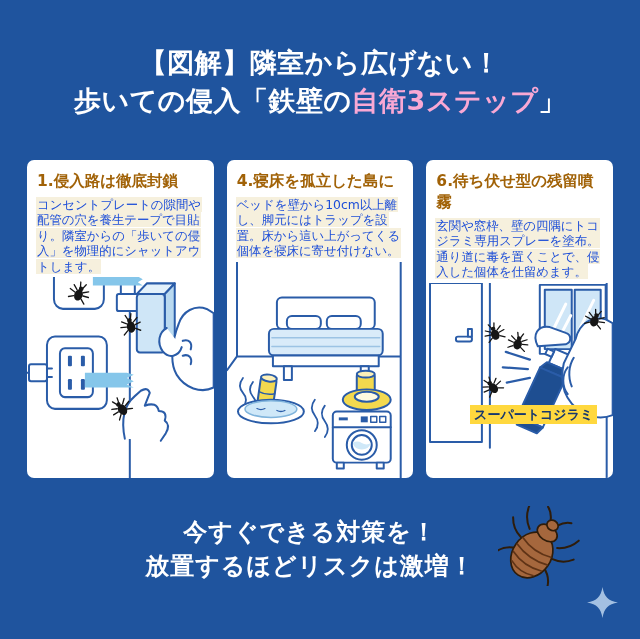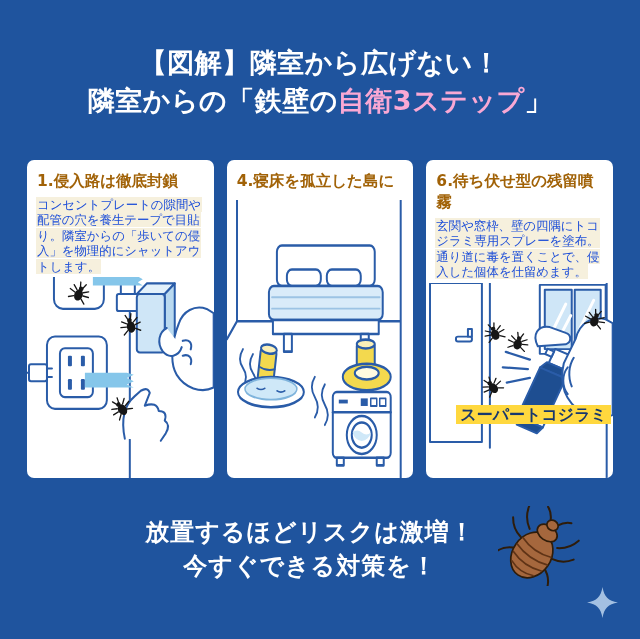--- a/index.html
+++ b/index.html
@@ -15,21 +15,21 @@
   
   .cards{position:absolute;top:160px;left:27px;right:27px;height:318px;display:flex;gap:13px;}
   .card{flex:1;background:#ffffff;border-radius:7px;overflow:hidden;display:flex;flex-direction:column;}
   .card-title{margin:11px 10px 5px;font-size:15.5px;font-weight:bold;color:#a16207;letter-spacing:0;}
   .card-body{margin:0 9px;font-size:12.4px;line-height:15.4px;color:#1d4ed8;}
   .card-body .hl{background:#f6f0dd;box-decoration-break:clone;-webkit-box-decoration-break:clone;padding:0 1px;}
   .card-art{flex:1;position:relative;margin-top:3px;}
   .card-art>svg{position:absolute;left:0;top:0;width:100%;height:100%;}
   
   .spray-label{position:absolute;top:122px;left:28px;right:0;text-align:center;line-height:17px;}
-  .spray-label span{display:inline-block;background:#ffd83e;color:#17376e;font-weight:bold;font-size:16px;padding:1px 4px;}
+  .spray-label span{display:inline-block;background:#ffd83e;color:#17376e;font-weight:bold;font-size:13px;padding:1px 4px;}
   
   .footer-text{position:absolute;top:515px;left:0;width:620px;text-align:center;color:#ffffff;
     font-size:24px;font-weight:bold;line-height:34px;letter-spacing:1px;}
   .big-bug{position:absolute;left:498px;top:506px;width:84px;height:80px;}
   .sparkle{position:absolute;left:587px;top:587px;width:31px;height:31px;}
 </style>
 </head>
 <body>
 
 <svg width="0" height="0" style="position:absolute" aria-hidden="true">
@@ -42,21 +42,21 @@
       <ellipse cx="0" cy="-5.5" rx="2.4" ry="2" fill="#161616"></ellipse>
     </g>
   </defs>
 </svg>
 
 <div class="poster">
 
   <header class="title-block">
     <div class="title-line">【図解】隣室から広げない！</div>
     <div class="title-line">
-      <span>隣室からの「鉄壁の</span><span class="accent">自衛3ステップ</span><span>」</span>
+      <span>歩いての侵入「鉄壁の</span><span class="accent">自衛3ステップ</span><span>」</span>
     </div>
   </header>
 
   <main class="cards">
 
     <article class="card">
       <h2 class="card-title">1.侵入路は徹底封鎖</h2>
       <p class="card-body"><span class="hl">コンセントプレートの隙間や配管の穴を養生テープで目貼り。隣室からの「歩いての侵入」を物理的にシャットアウトします。</span></p>
       <div class="card-art">
         <svg viewBox="0 0 187 189" preserveAspectRatio="none">
@@ -103,20 +103,21 @@
 
           <use href="#mini-bug" transform="translate(52,16) rotate(25)"></use>
           <use href="#mini-bug" transform="translate(104,46) rotate(-15)"></use>
           <use href="#mini-bug" transform="translate(95,124) rotate(-40)"></use>
         </svg>
       </div>
     </article>
 
     <article class="card">
       <h2 class="card-title">4.寝床を孤立した島に</h2>
+      <p class="card-body"><span class="hl">ベッドを壁から10cm以上離し、脚元にはトラップを設置。床から這い上がってくる個体を寝床に寄せ付けない。</span></p>
       <div class="card-art">
         <svg viewBox="0 0 187 220" preserveAspectRatio="none">
           <g stroke="#2a5ca8" stroke-width="2" fill="none" stroke-linejoin="round" stroke-linecap="round">
 
             <path d="M10 0 V96 L0 110 M10 96 H174 M174 0 V220"></path>
 
             <rect x="50" y="36" width="98" height="32" rx="5" fill="#ffffff"></rect>
             <rect x="60" y="55" width="34" height="13" rx="5" fill="#ffffff"></rect>
             <rect x="100" y="55" width="34" height="13" rx="5" fill="#ffffff"></rect>
             <rect x="42" y="68" width="114" height="27" rx="5" fill="#d9ebf9"></rect>
@@ -210,22 +211,22 @@
           <use href="#mini-bug" transform="translate(169,39) rotate(20)"></use>
         </svg>
         <div class="spray-label">
           <span>スーパートコジラミ</span><br>
         </div>
       </div>
     </article>
   </main>
 
   <footer class="footer-text">
+    <div>今すぐできる対策を！</div>
     <div>放置するほどリスクは激増！</div>
-    <div>今すぐできる対策を！</div>
   </footer>
 
   <svg class="big-bug" viewBox="0 0 100 95">
     <g transform="translate(46,50) rotate(35)">
       <g stroke="#2e1c0a" stroke-width="2.4" fill="none" stroke-linecap="round">
         <path d="M-20 -14 C-30 -20 -34 -28 -36 -36"></path>
         <path d="M-23 0 C-34 -2 -40 -8 -44 -14"></path>
         <path d="M-20 14 C-30 18 -36 26 -38 34"></path>
         <path d="M20 -14 C30 -20 34 -28 36 -36"></path>
         <path d="M23 0 C34 -2 40 -8 44 -14"></path>

